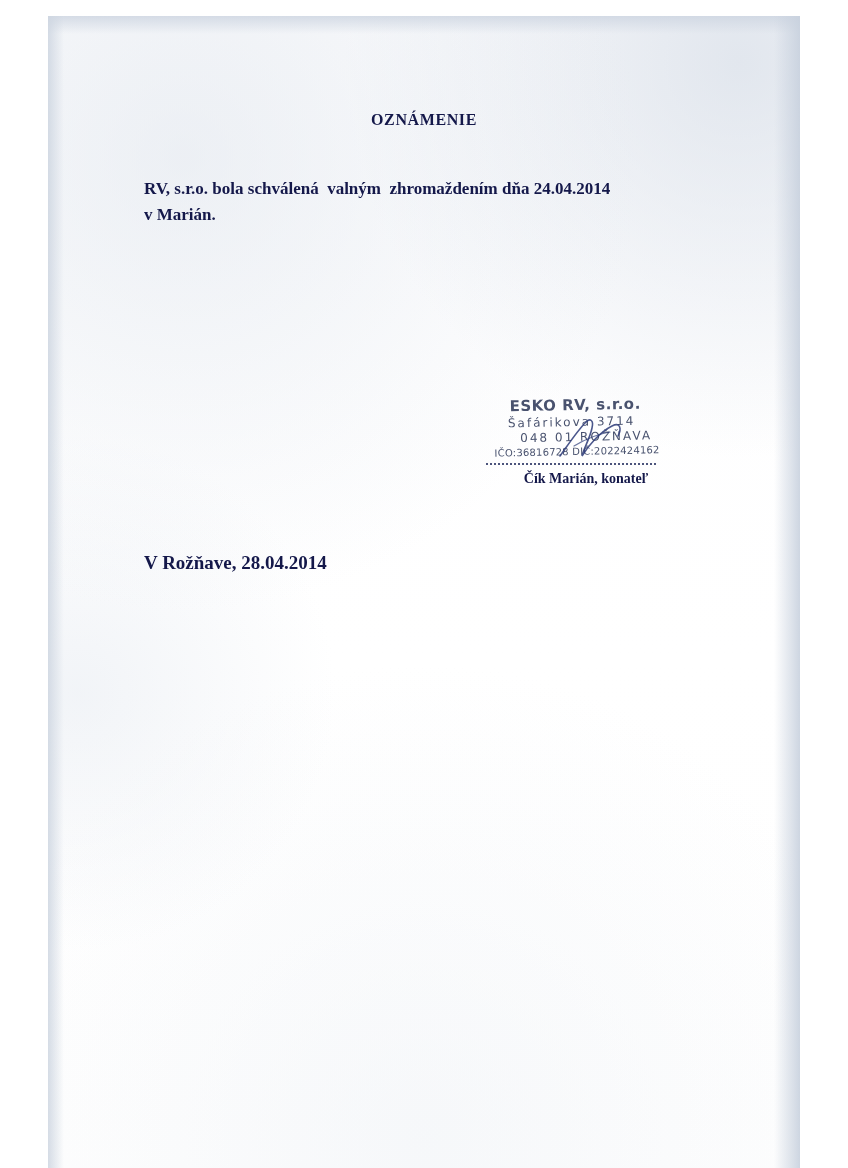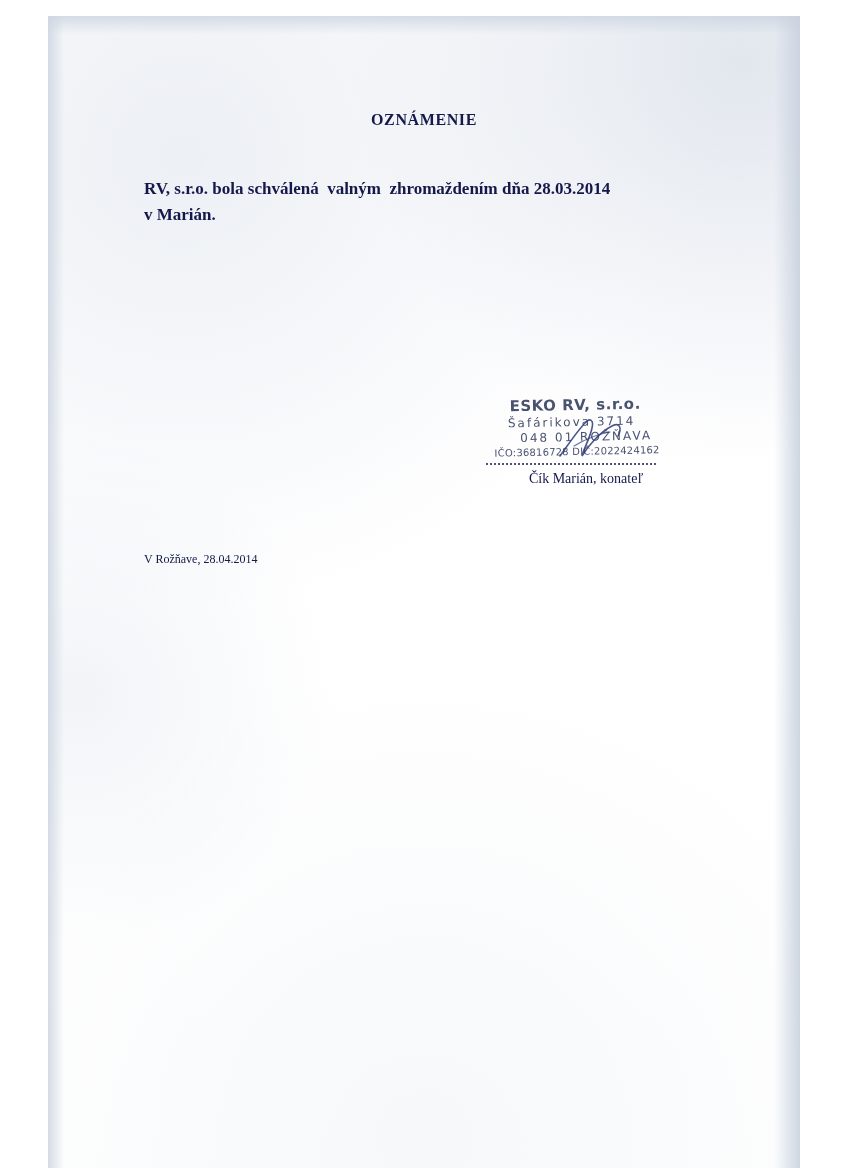--- a/index.html
+++ b/index.html
@@ -142,50 +142,50 @@
     border-top: 2px dotted #2d3766;
     opacity: 0.85;
   }
   .sig-name {
     position: absolute;
     top: 455px;
     left: 438px;
     width: 200px;
     text-align: center;
     font-size: 14px;
-    font-weight: normal;
+    font-weight: bold;
     color: #14184a;
     font-family: "Liberation Serif", serif;
   }
 
   .place-date {
     position: absolute;
     top: 536px;
     left: 96px;
-    font-size: 12px;
-    font-weight: normal;
+    font-size: 19px;
+    font-weight: bold;
     color: #14184a;
     font-family: "Liberation Serif", serif;
   }
 </style>
 </head>
 <body>
 
 <div class="page">
   <div class="scan-tint"></div>
   <div class="scan-edge-top"></div>
   <div class="scan-edge-left"></div>
   <div class="scan-edge-right"></div>
 
   <div class="content">
 
     <div class="doc-title">OZNÁMENIE</div>
 
     <div class="body-text">
-      <span class="line">RV, s.r.o. bola schválená  valným  zhromaždením dňa 28.03.2014</span>
+      <span class="line">RV, s.r.o. bola schválená  valným  zhromaždením dňa 24.04.2014</span>
       <span class="line">v Marián.</span>
     </div>
 
     <div class="stamp-area">
       <div class="stamp">
         <div class="stamp-line1">ESKO RV, s.r.o.</div>
         <div class="stamp-line2">Šafárikova  3714</div>
         <div class="stamp-line3">048  01 ROŽŇAVA</div>
         <div class="stamp-line4">IČO:36816728 DIČ:2022424162</div>
       </div>

